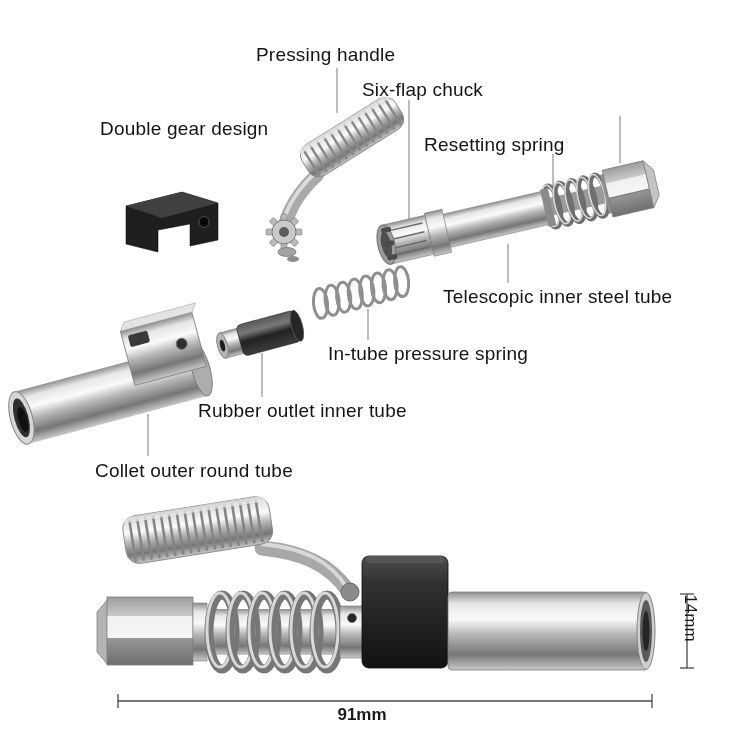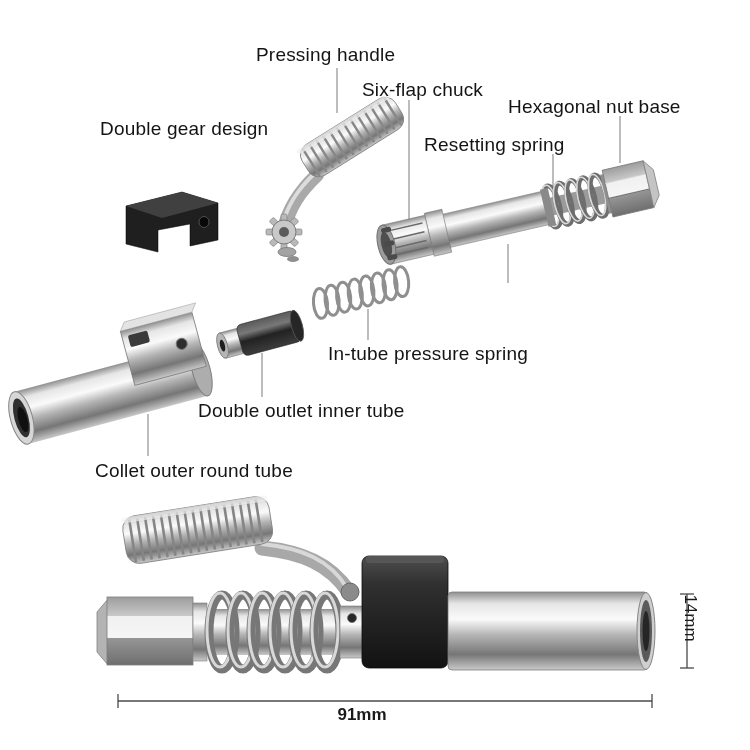--- a/index.html
+++ b/index.html
@@ -248,23 +248,23 @@
     <line x1="118" y1="694" x2="118" y2="708"></line>
     <line x1="652" y1="694" x2="652" y2="708"></line>
     <line x1="687" y1="594" x2="687" y2="668"></line>
     <line x1="680" y1="594" x2="694" y2="594"></line>
     <line x1="680" y1="668" x2="694" y2="668"></line>
   </g>
 </svg>
 
 <div class="label" style="left:362px;top:79px">Six-flap chuck</div>
 <div class="label" style="left:256px;top:44px">Pressing handle</div>
-<div class="label" style="left:508px;top:96px">Hexagonal nut base</div>
 <div class="label" style="left:100px;top:118px">Double gear design</div>
 <div class="label" style="left:424px;top:134px">Resetting spring</div>
+<div class="label" style="left:443px;top:286px">Telescopic inner steel tube</div>
 <div class="label" style="left:328px;top:343px">In-tube pressure spring</div>
-<div class="label" style="left:198px;top:400px">Double outlet inner tube</div>
+<div class="label" style="left:198px;top:400px">Rubber outlet inner tube</div>
 <div class="label" style="left:95px;top:460px">Collet outer round tube</div>
 
 <div class="dim" id="dim-91" style="left:312px;top:705px">91mm</div>
 <div class="dim" id="dim-14" style="left:666px;top:608px">14mm</div>
 
 </div>
 
 </body></html>

